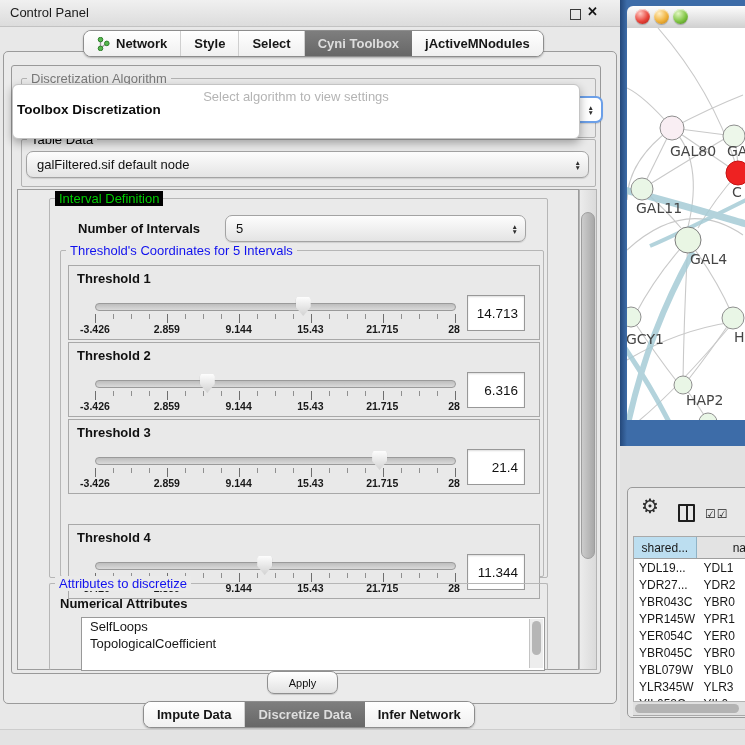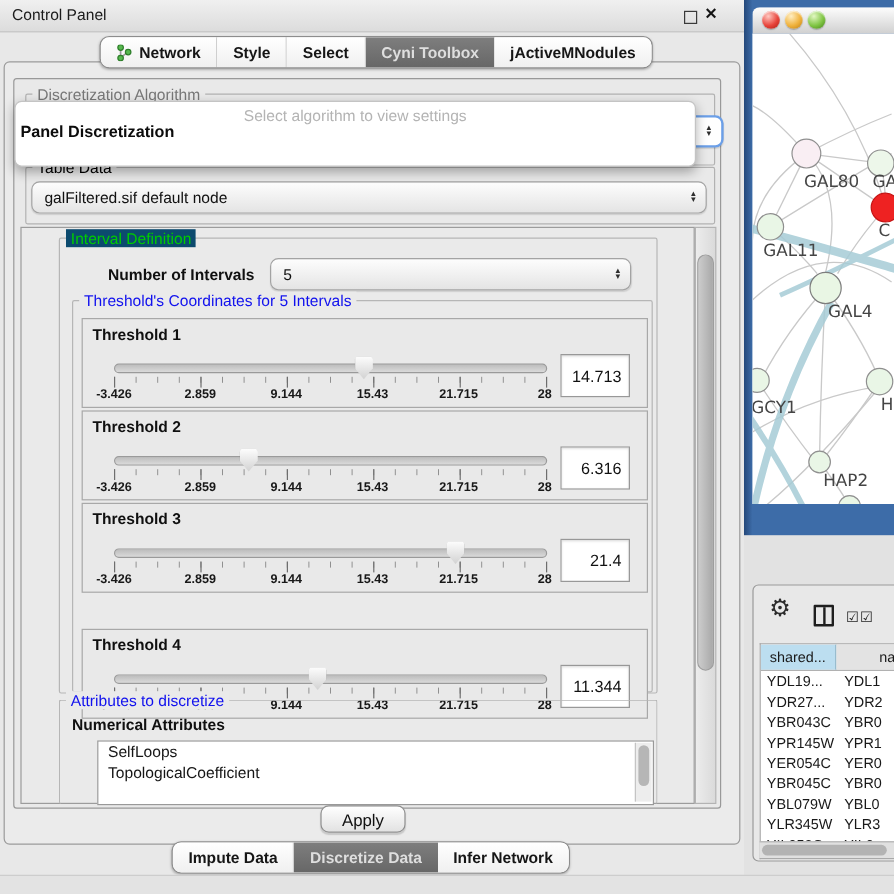--- a/index.html
+++ b/index.html
@@ -73,21 +73,21 @@
 
   
   .attr-list{position:absolute;left:31px;top:33px;width:462px;height:52px;background:#fff;
     border:1px solid #999;overflow:hidden;font-size:13px;color:#161616;}
   .attr-list .item{padding-left:8px;line-height:17px;white-space:nowrap;}
   .attr-scroll{position:absolute;right:1px;top:1px;width:13px;height:49px;background:#ededed;border-left:1px solid #c4c4c4;}
   .attr-scroll .thumb-v2{position:absolute;left:2px;top:2px;width:9px;height:34px;border-radius:5px;background:#b6b6b6;}
 
   .apply-btn{position:absolute;left:267px;top:671px;width:69px;height:21px;border-radius:7px;
     background:linear-gradient(#ffffff,#e2e2e2);border:1px solid #8f8f8f;
-    font-size:14px;color:#111;display:flex;align-items:center;justify-content:center;box-shadow:0 1px 1px rgba(0,0,0,.15);}
+    font-size:11px;color:#111;display:flex;align-items:center;justify-content:center;box-shadow:0 1px 1px rgba(0,0,0,.15);}
 
   .footer-line{position:absolute;left:0;top:729px;width:745px;height:16px;border-top:1px solid #cdcdcd;background:#e3e3e3;}
 
   
   .net-frame{position:absolute;left:620px;top:0;width:125px;height:446px;
     background:linear-gradient(90deg,#24487a 0,#3d6ca8 7px,#3d6ca8 100%);}
   .net-titlebar{position:absolute;left:7px;top:6px;width:118px;height:22px;
     background:linear-gradient(#fdfdfd,#d0d0d0);border-radius:6px 0 0 0;border-bottom:1px solid #b5b5b5;}
   .light{position:absolute;top:3px;width:15px;height:15px;border-radius:50%;box-shadow:inset 0 1px 1px rgba(255,255,255,.7),0 1px 1px rgba(0,0,0,.25);}
   .light.red{left:8px;background:radial-gradient(circle at 35% 30%,#ffc9c2,#e8453c 55%,#a8170e);}
@@ -117,21 +117,21 @@
   .hscroll{position:absolute;left:5px;top:213px;width:113px;height:13px;background:#e0e0e0;border-top:1px solid #b2b2b2;}
   .hscroll .thumb-h{position:absolute;left:2px;top:2px;width:104px;height:9px;border-radius:5px;background:#b3b3b3;}
 
   
   .popup{position:absolute;left:12px;top:84px;width:566px;height:53px;background:#fff;
     border:1px solid #c4c4c4;border-radius:6px;box-shadow:0 4px 10px rgba(0,0,0,.32);z-index:50;}
   .popup-header{position:absolute;left:0;top:4px;width:100%;text-align:center;font-size:13px;color:#b4b4b4;}
   .popup-opt1{position:absolute;left:4px;top:17px;font-size:13.5px;font-weight:bold;color:#0c0c0c;}
   .popup-opt2{position:absolute;left:4px;top:34px;font-size:13.5px;color:#0c0c0c;}
 
-  .niv-label{position:absolute;left:28px;top:22px;font-size:13px;font-weight:bold;color:#101010;margin-left:12px;}
+  .niv-label{position:absolute;left:28px;top:22px;font-size:13px;font-weight:bold;color:#101010;}
 </style>
 </head>
 <body>
 
 <div class="stage">
 
   <div class="cp">
     <div class="cp-titlebar">
       <span class="cp-title">Control Panel</span>
       <span class="float-btn"></span>
@@ -184,21 +184,21 @@
         <span>galFiltered.sif default node</span>
         <span class="stepper">
           <span>▲</span>
           <span>▼</span>
         </span>
       </div>
 
       <div class="panelC">
 
         <div class="grp" style="left:31px;top:8px;width:497px;height:378px;border-color:#b6b6b6;">
-          <span class="grp-label lbl-green" style="background:#0c4a6e;">Interval Definition</span>
+          <span class="grp-label lbl-green" style="background:#000000;">Interval Definition</span>
 
           <span class="niv-label">Number of Intervals</span>
           <div class="combo" style="left:175px;top:16px;width:289px;height:25px;">
             <span>5</span>
             <span class="stepper">
               <span>▲</span>
               <span>▼</span>
             </span>
           </div>
 
@@ -455,16 +455,16 @@
           <div class="c2">YIL0</div>
         </div>
     </div>
     <div class="hscroll">
       <div class="thumb-h"></div>
     </div>
   </div>
 
   <div class="popup">
     <div class="popup-header">Select algorithm to view settings</div>
-    <div class="popup-opt1">Panel Discretization</div>
+    <div class="popup-opt1">Toolbox Discretization</div>
   </div>
 
 </div>
 
 </body></html>

